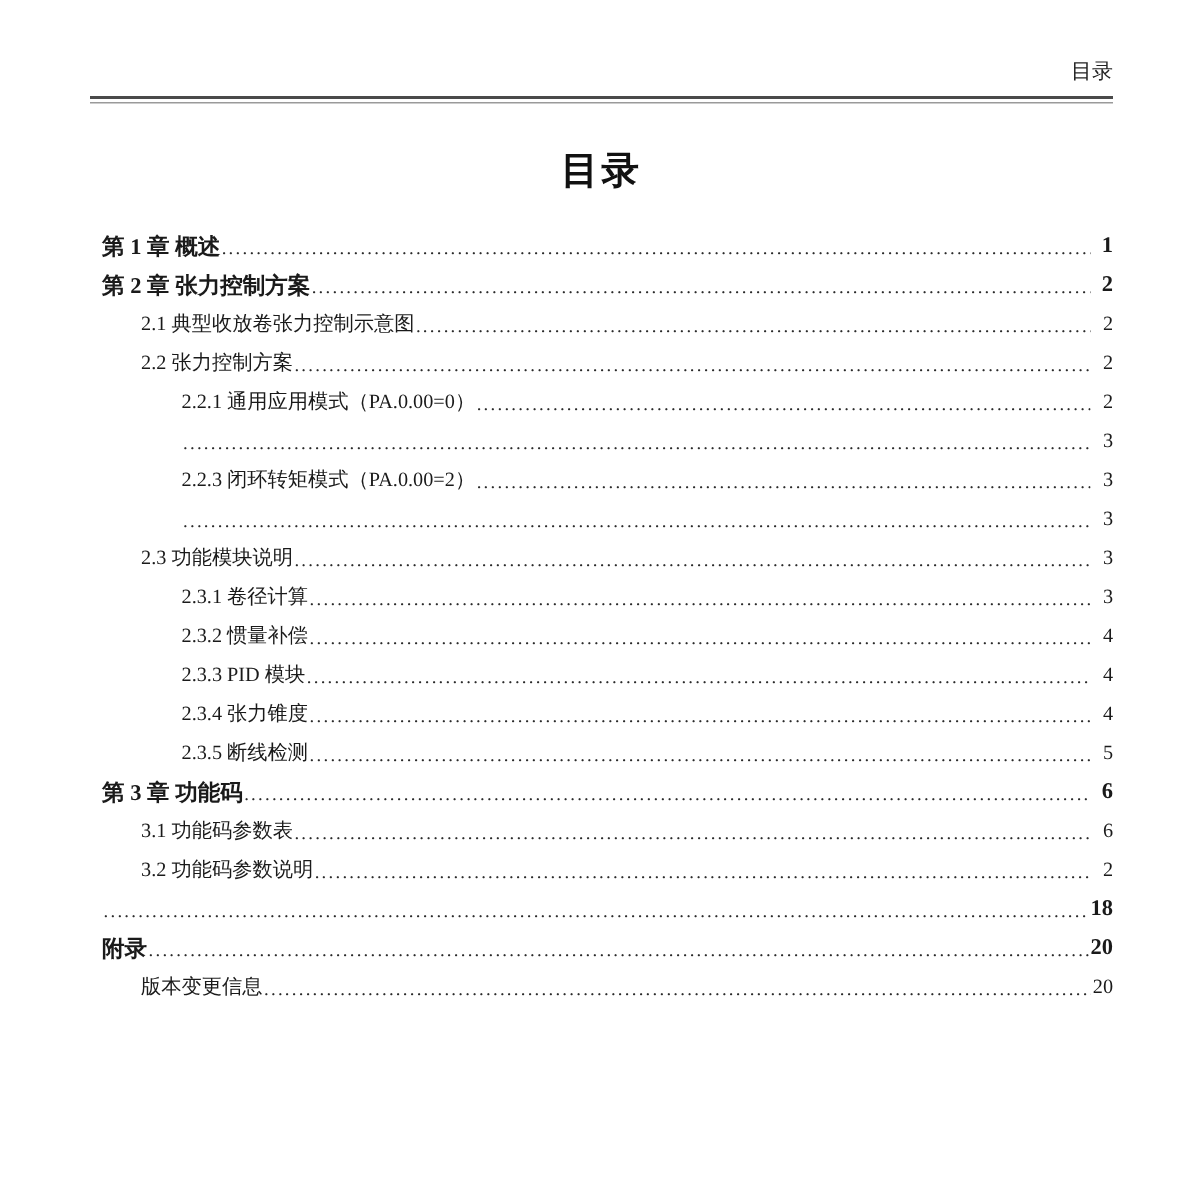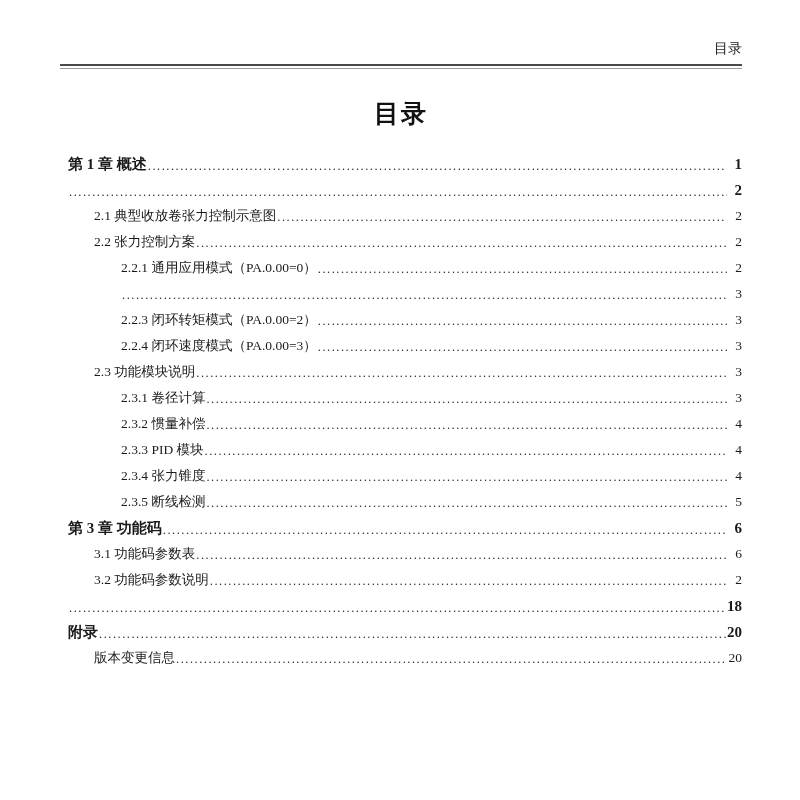--- a/index.html
+++ b/index.html
@@ -101,20 +101,21 @@
 
     <h1 class="title">目录</h1>
 
     <div class="toc">
         <div class="row lv1 bold">
     <span class="label">第 1 章 概述</span>
     <span class="leader"></span>
     <span class="pageno">1</span>
   </div>
         <div class="row lv1 bold">
+    <span class="label">第 2 章 张力控制方案</span>
     <span class="leader"></span>
     <span class="pageno">2</span>
   </div>
         <div class="row lv2">
     <span class="label">2.1 典型收放卷张力控制示意图</span>
     <span class="leader"></span>
     <span class="pageno">2</span>
   </div>
         <div class="row lv2">
     <span class="label">2.2 张力控制方案</span>
@@ -129,21 +130,20 @@
         <div class="row lv3">
     <span class="leader"></span>
     <span class="pageno">3</span>
   </div>
         <div class="row lv3">
     <span class="label">2.2.3 闭环转矩模式（PA.0.00=2）</span>
     <span class="leader"></span>
     <span class="pageno">3</span>
   </div>
         <div class="row lv3">
-    <span class="label">2.2.4 闭环速度模式（PA.0.00=3）</span>
     <span class="leader"></span>
     <span class="pageno">3</span>
   </div>
         <div class="row lv2">
     <span class="label">2.3 功能模块说明</span>
     <span class="leader"></span>
     <span class="pageno">3</span>
   </div>
         <div class="row lv3">
     <span class="label">2.3.1 卷径计算</span>

